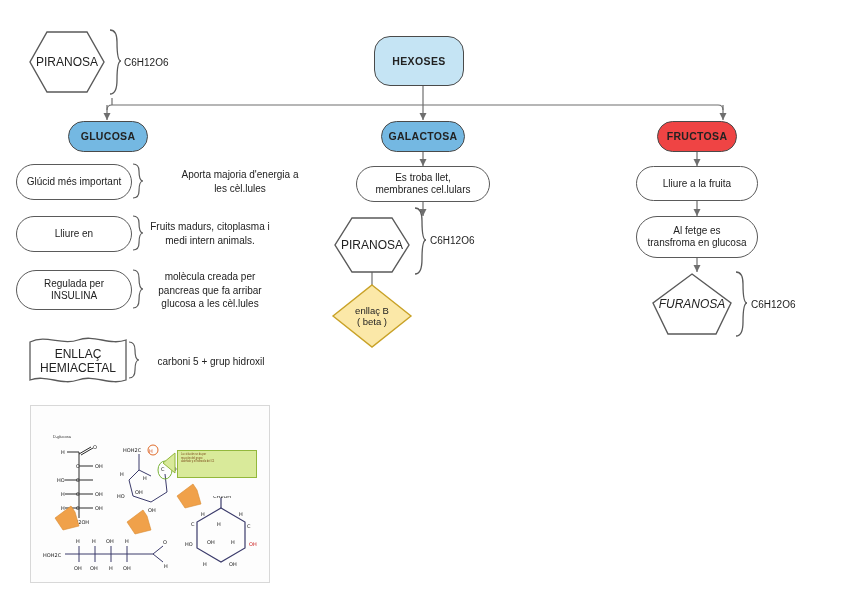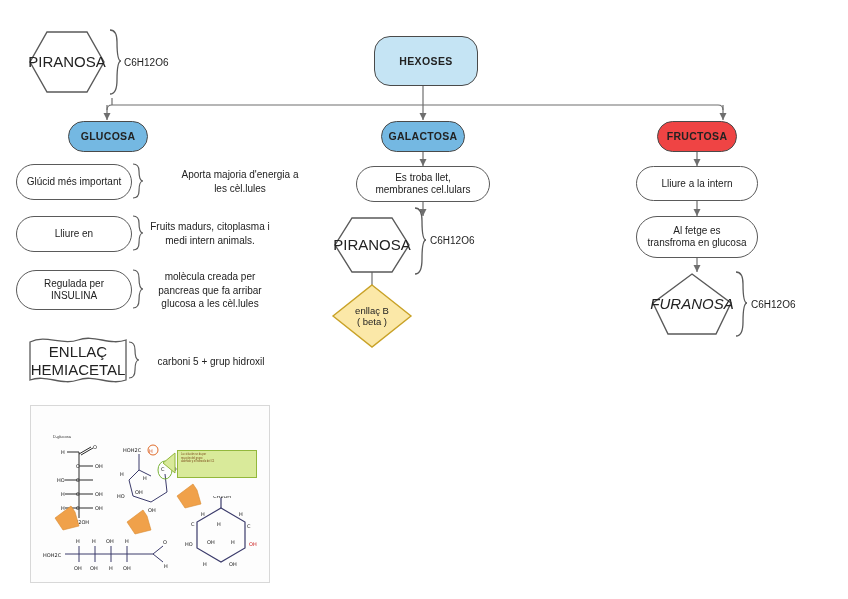--- a/index.html
+++ b/index.html
@@ -49,21 +49,21 @@
     line-height:1.35;
   }
   .freetext.left{text-align:left;}
 
   
   .shapewrap{position:absolute;}
   .shapewrap svg{position:absolute;left:0;top:0;overflow:visible;}
   .shapelabel{
     position:absolute;left:0;top:0;width:100%;height:100%;
     display:flex;align-items:center;justify-content:center;
-    font-size:15px;color:#222;text-align:center;line-height:1.2;
+    font-size:12px;color:#222;text-align:center;line-height:1.2;
     pointer-events:none;
   }
   .diamondlabel{font-size:9.5px;}
 
   
   #chem{
     position:absolute;
     background:#fdfdfd;
     border:1px solid #d8d8d8;
   }
@@ -121,21 +121,21 @@
   <svg width="78" height="64" viewBox="0 0 78 64" aria-hidden="true">
     <polygon points="19,2 59,2 76,32 59,62 19,62 2,32" fill="#ffffff" stroke="#5a5a5a" stroke-width="1.4"></polygon>
   </svg>
   <div class="shapelabel">PIRANOSA</div>
 </div>
 <svg class="shapewrap" style="left:106px;top:28px;width:16px;height:70px;">
   <path d="M4,2 Q11,2 11,14 Q11,33 15,33 Q11,33 11,52 Q11,66 4,66" fill="none" stroke="#5a5a5a" stroke-width="1.3"></path>
 </svg>
 <div class="freetext left" style="left:124px;top:56px;width:90px;">C6H12O6</div>
 
-<div class="node hexoses-box" style="left:374px;top:36px;width:104px;height:50px;background:#c5e4f4;">
+<div class="node hexoses-box" style="left:374px;top:36px;width:90px;height:50px;background:#c5e4f4;">
   <span class="lbl">HEXOSES</span>
 </div>
 
 <div class="node stadium" style="left:68px;top:121px;width:80px;height:31px;background:#74b8e2;">
   <span class="lbl">GLUCOSA</span>
 </div>
 <div class="node stadium" style="left:381px;top:121px;width:84px;height:31px;background:#74b8e2;">
   <span class="lbl">GALACTOSA</span>
 </div>
 <div class="node stadium" style="left:657px;top:121px;width:80px;height:31px;background:#ef4444;">
@@ -193,21 +193,21 @@
 <div class="freetext left" style="left:430px;top:234px;width:90px;">C6H12O6</div>
 
 <div class="shapewrap" style="left:331px;top:283px;width:82px;height:66px;">
   <svg width="82" height="66" viewBox="0 0 82 66" aria-hidden="true">
     <polygon points="41,2 80,33 41,64 2,33" fill="#fbe8a8" stroke="#c9a227" stroke-width="1.4"></polygon>
   </svg>
   <div class="shapelabel diamondlabel">enllaç B<br>( beta )</div>
 </div>
 
 <div class="node whitebox" style="left:636px;top:166px;width:122px;height:35px;">
-  <span class="lbl">Lliure a la intern</span>
+  <span class="lbl">Lliure a la fruita</span>
 </div>
 <div class="node whitebox" style="left:636px;top:216px;width:122px;height:42px;">
   <span class="lbl">Al fetge es<br>transfroma en glucosa</span>
 </div>
 
 <div class="shapewrap" style="left:650px;top:272px;width:84px;height:64px;font-style:italic;">
   <svg width="84" height="64" viewBox="0 0 84 64" aria-hidden="true">
     <polygon points="42,2 81,31 66,62 18,62 3,31" fill="#ffffff" stroke="#5a5a5a" stroke-width="1.4"></polygon>
   </svg>
   <div class="shapelabel">FURANOSA</div>

